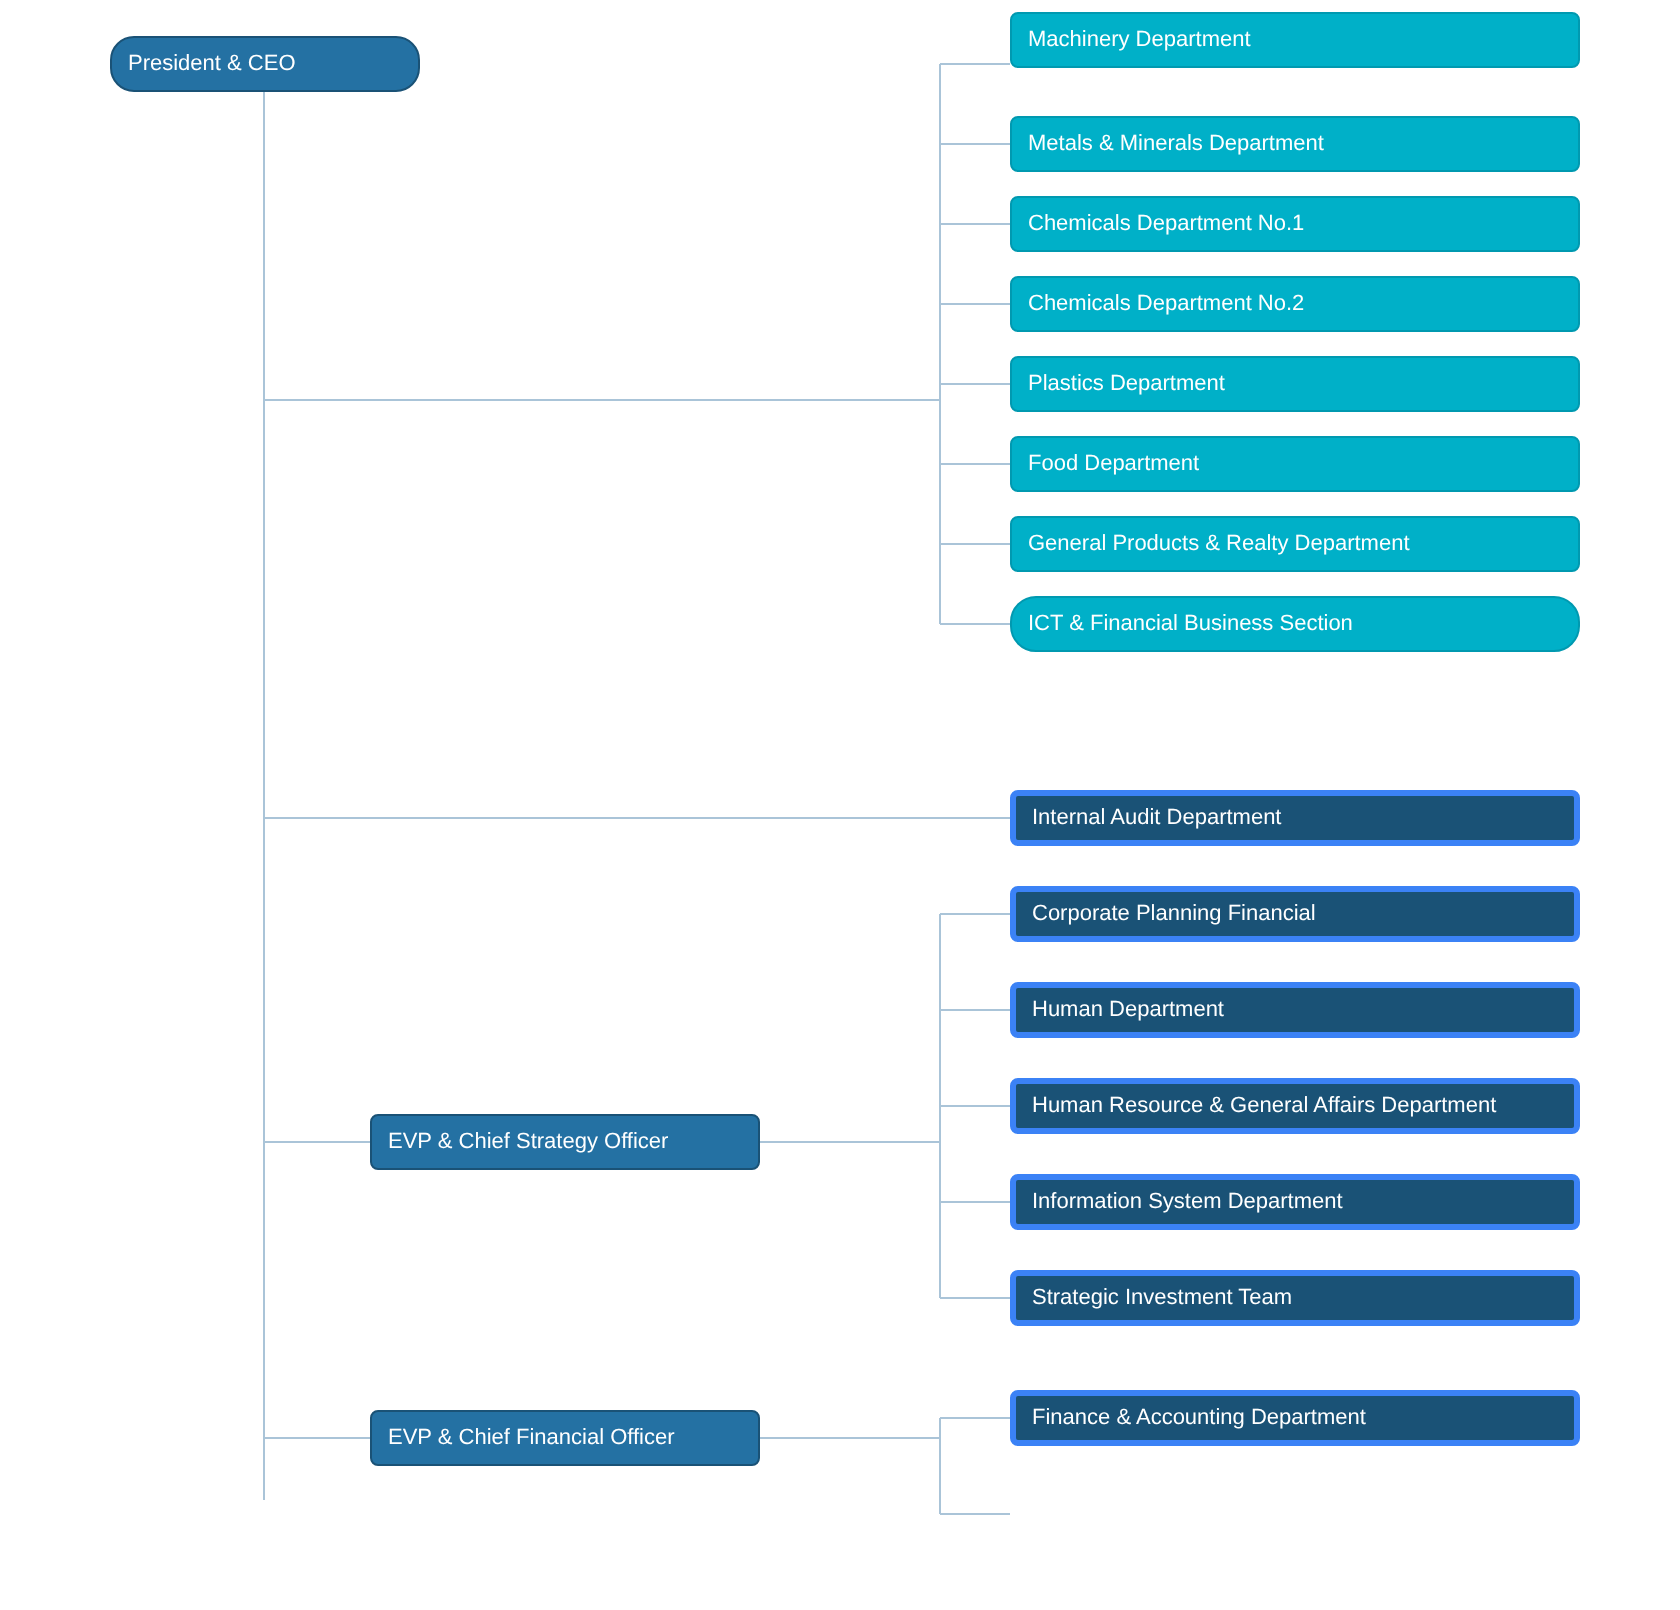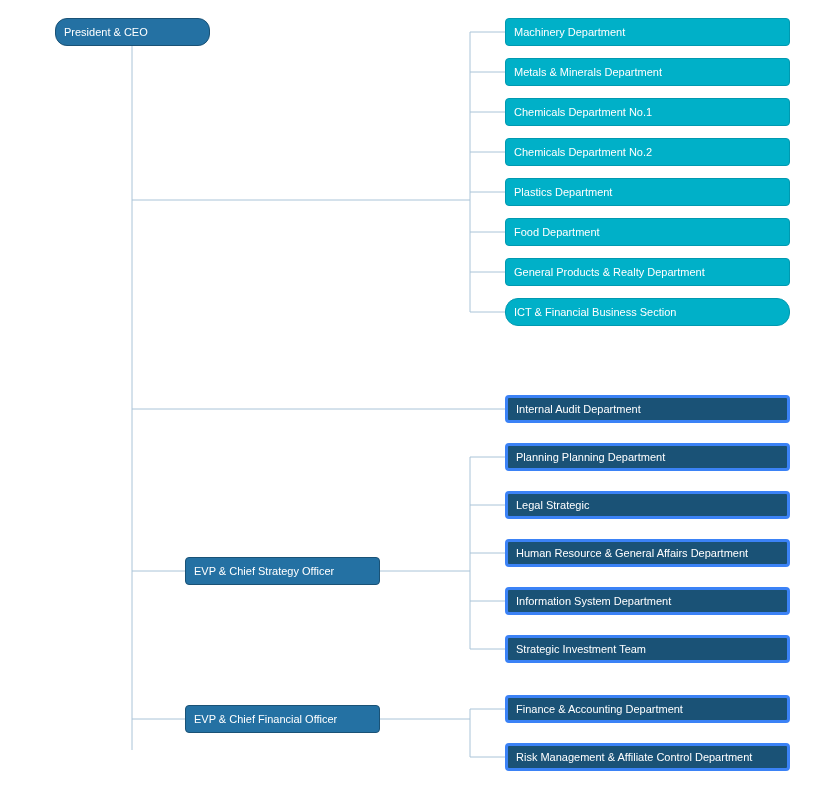--- a/index.html
+++ b/index.html
@@ -113,21 +113,21 @@
   </div>
 
   <div class="node node-blue-mid" style="left:185px; top:557px; width:195px; height:28px;">
     <span>EVP &amp; Chief Strategy Officer</span>
   </div>
 
   <div class="node node-blue-mid" style="left:185px; top:705px; width:195px; height:28px;">
     <span>EVP &amp; Chief Financial Officer</span>
   </div>
 
-  <div class="node node-teal" style="left:505px; top:18px; width:285px; height:28px;">
+  <div class="node node-teal" style="left:505px; top:6px; width:285px; height:28px;">
     <span>Machinery Department</span>
   </div>
   <div class="node node-teal" style="left:505px; top:58px; width:285px; height:28px;">
     <span>Metals &amp; Minerals Department</span>
   </div>
   <div class="node node-teal" style="left:505px; top:98px; width:285px; height:28px;">
     <span>Chemicals Department No.1</span>
   </div>
   <div class="node node-teal" style="left:505px; top:138px; width:285px; height:28px;">
     <span>Chemicals Department No.2</span>
@@ -142,34 +142,31 @@
     <span>General Products &amp; Realty Department</span>
   </div>
   <div class="node node-teal" style="left:505px; top:298px; width:285px; height:28px;border-radius:13px;">
     <span>ICT &amp; Financial Business Section</span>
   </div>
 
   <div class="node node-blue" style="left:505px; top:395px; width:285px; height:28px;">
     <span>Internal Audit Department</span>
   </div>
   <div class="node node-blue" style="left:505px; top:443px; width:285px; height:28px;">
-    <span>Planning Planning Department</span>
+    <span>Corporate Planning Financial</span>
   </div>
   <div class="node node-blue" style="left:505px; top:491px; width:285px; height:28px;">
-    <span>Legal Strategic</span>
+    <span>Human Department</span>
   </div>
   <div class="node node-blue" style="left:505px; top:539px; width:285px; height:28px;">
     <span>Human Resource &amp; General Affairs Department</span>
   </div>
   <div class="node node-blue" style="left:505px; top:587px; width:285px; height:28px;">
     <span>Information System Department</span>
   </div>
   <div class="node node-blue" style="left:505px; top:635px; width:285px; height:28px;">
     <span>Strategic Investment Team</span>
   </div>
   <div class="node node-blue" style="left:505px; top:695px; width:285px; height:28px;">
     <span>Finance &amp; Accounting Department</span>
   </div>
-  <div class="node node-blue" style="left:505px; top:743px; width:285px; height:28px;">
-    <span>Risk Management &amp; Affiliate Control Department</span>
-  </div>
 
 </div>
 
 </body></html>

